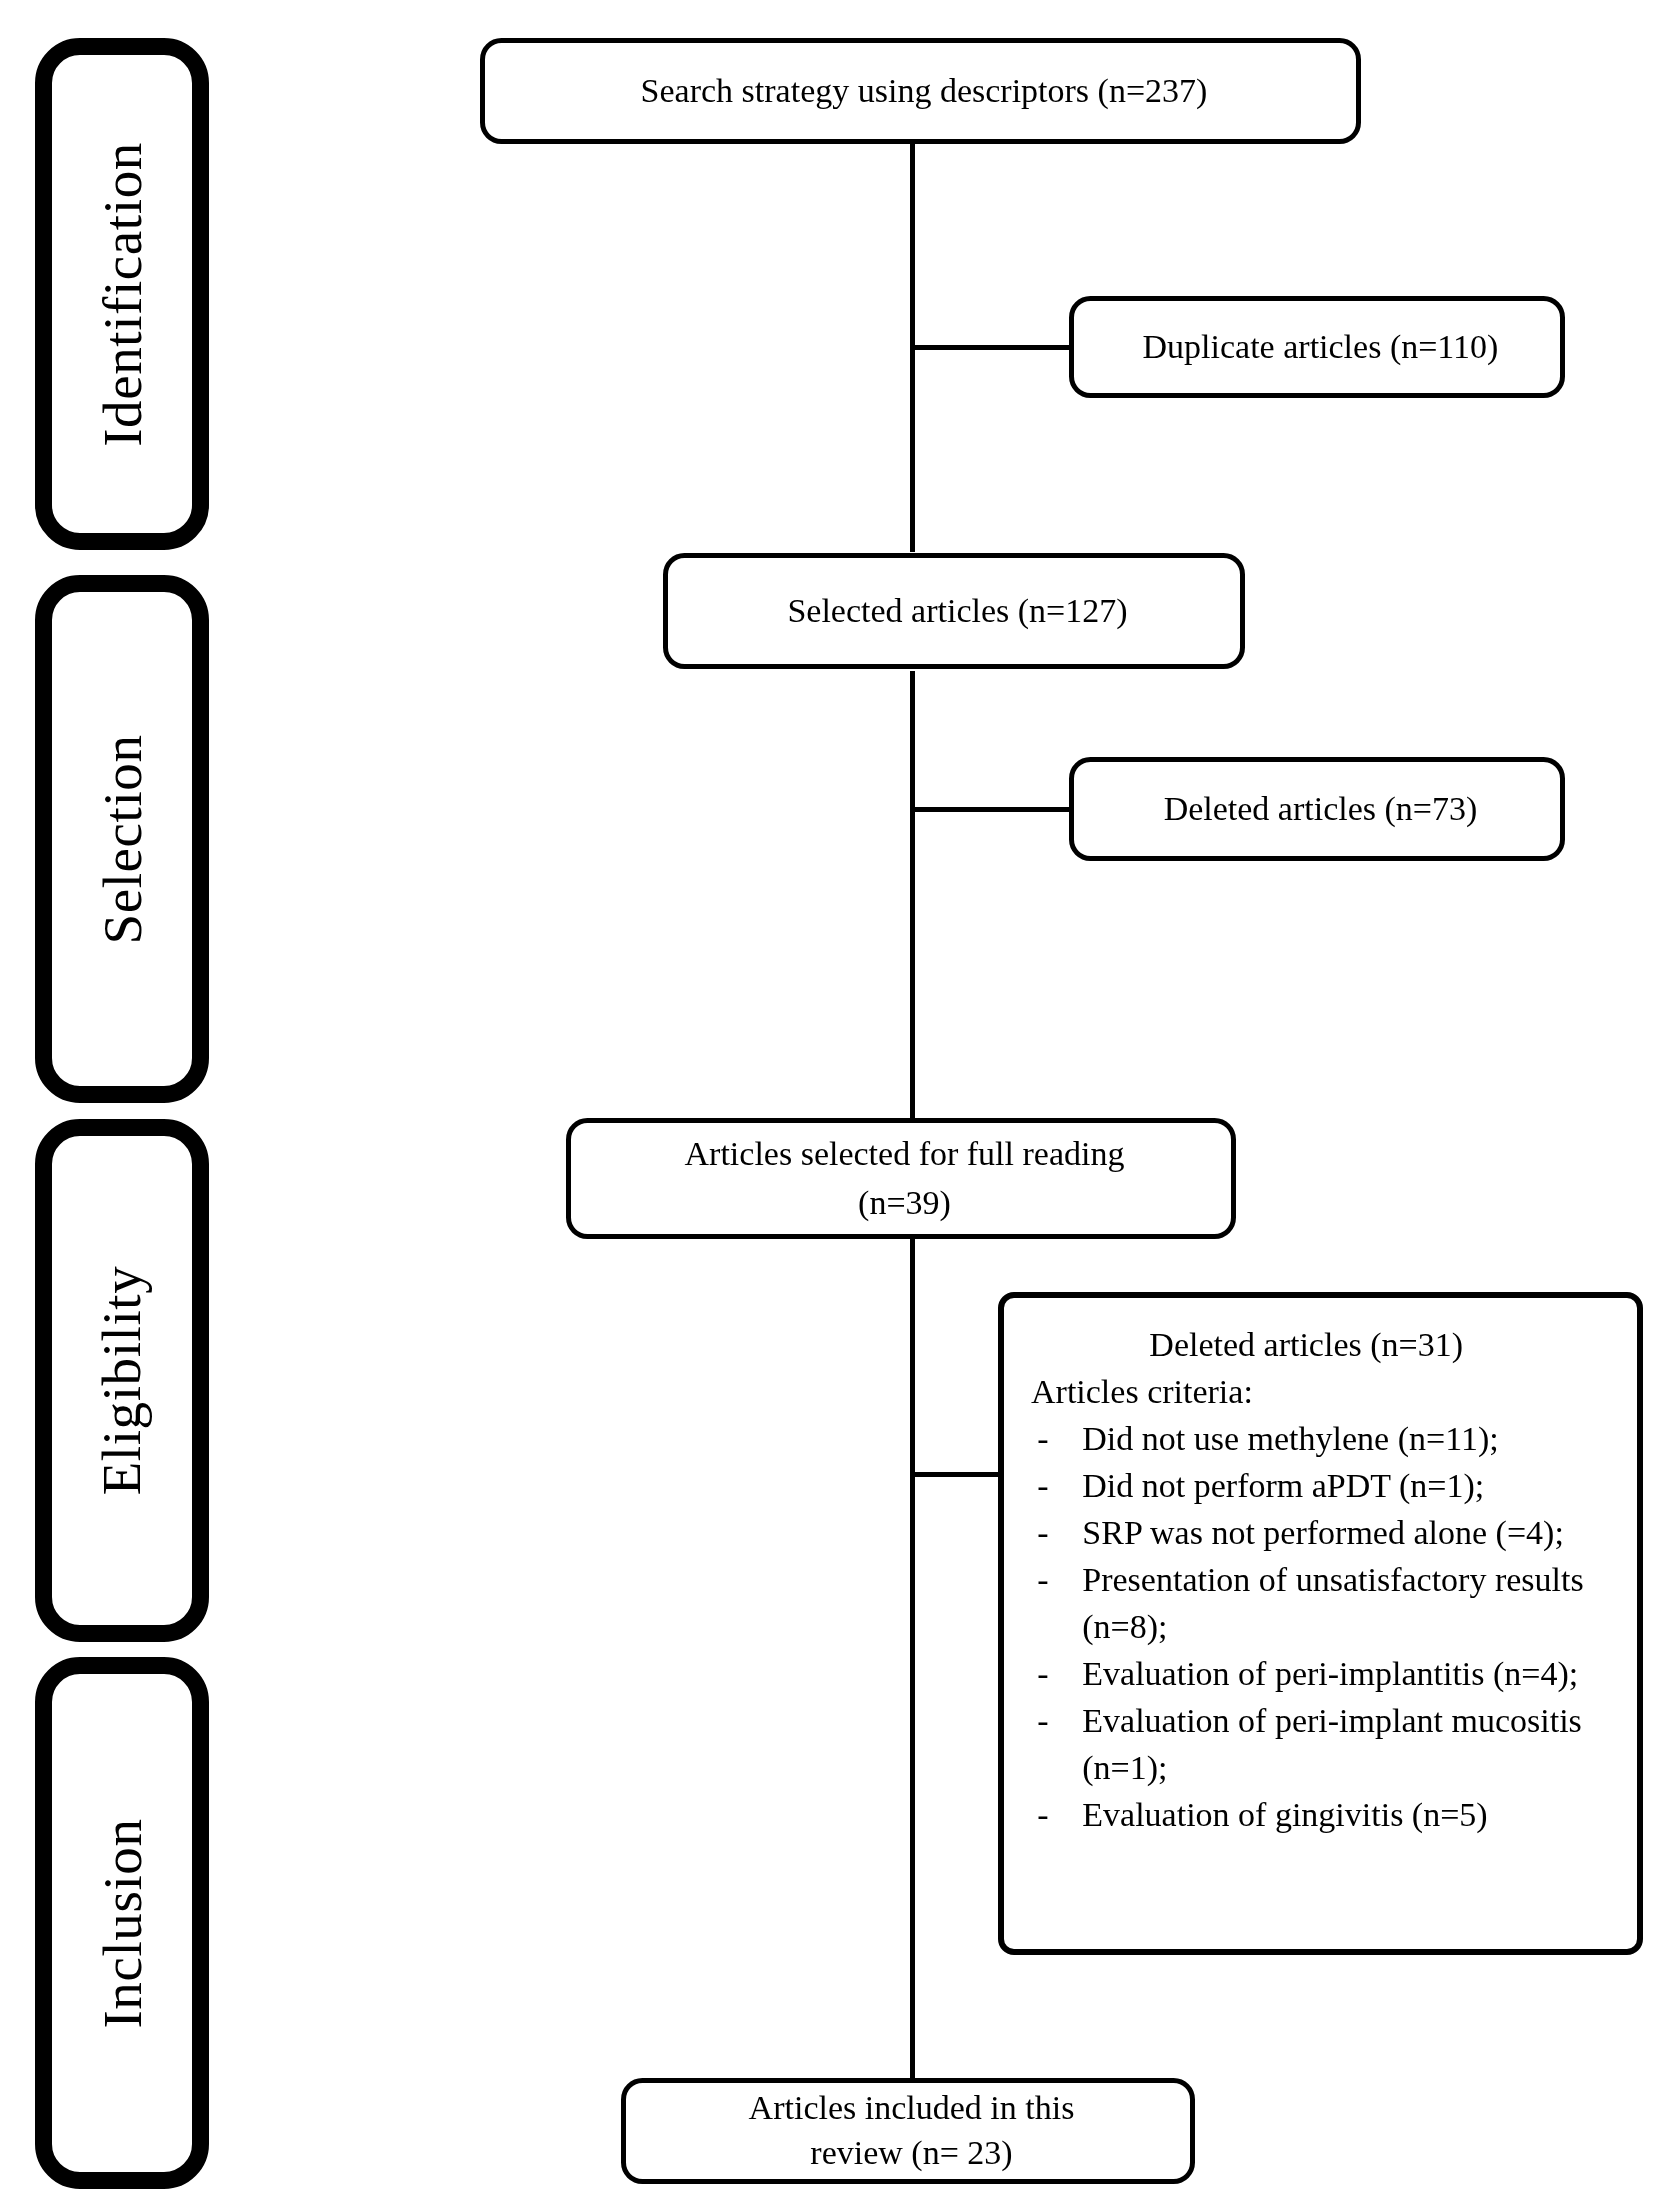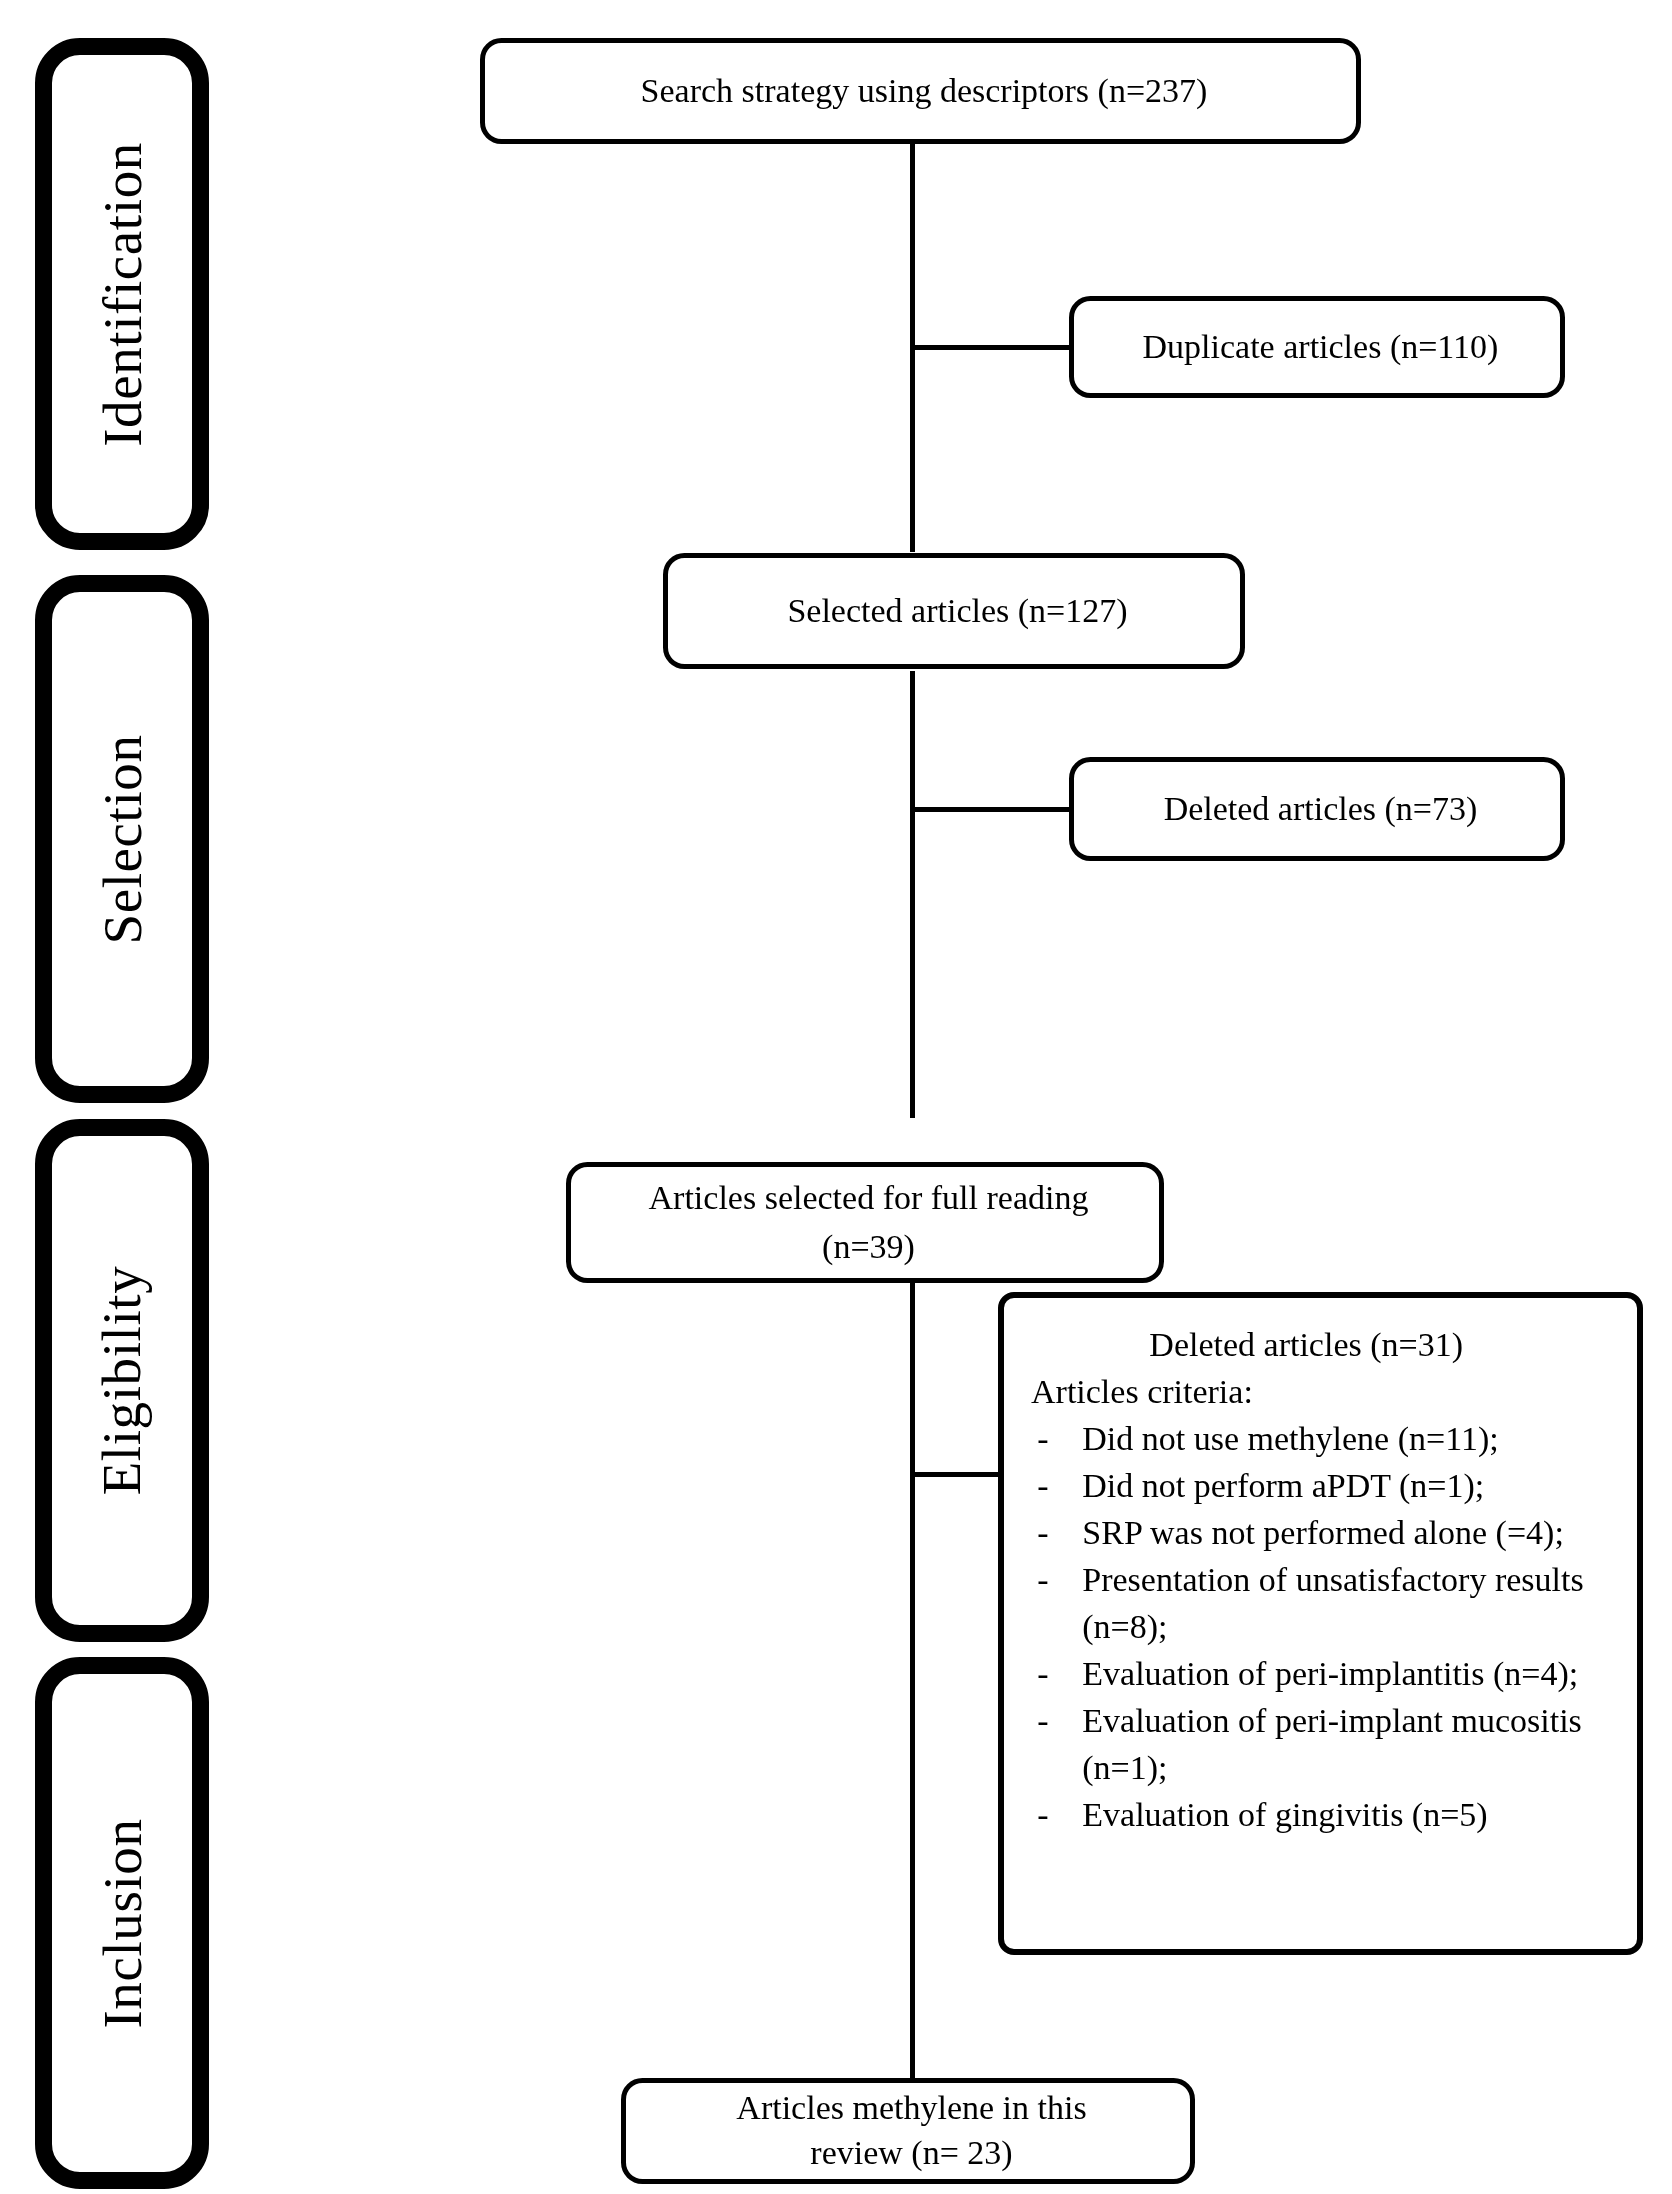--- a/index.html
+++ b/index.html
@@ -93,21 +93,21 @@
   </div>
 
   <div class="fbox" style="left:621px;top:553px;width:582px;height:116px;margin-left:42px;">
     <span>Selected articles (n=127)</span>
   </div>
 
   <div class="fbox" style="left:1069px;top:757px;width:496px;height:104px;">
     <span>Deleted articles (n=73)</span>
   </div>
 
-  <div class="fbox" style="left:566px;top:1118px;width:598px;height:121px;margin-top:44px;">
+  <div class="fbox" style="left:566px;top:1118px;width:670px;height:121px;">
     <span>Articles selected for full reading</span>
     <span>(n=39)</span>
   </div>
 
   <div class="excl" style="left:998px;top:1276px;width:645px;height:663px;">
     <div class="title">Deleted articles (n=31)</div>
     <div class="subtitle">Articles criteria:</div>
     <div class="row">
       <span class="dash">-</span>
       <span class="itext">Did not use methylene (n=11);</span>
@@ -132,18 +132,18 @@
       <span class="dash">-</span>
       <span class="itext">Evaluation of peri-implant mucositis (n=1);</span>
     </div>
     <div class="row">
       <span class="dash">-</span>
       <span class="itext">Evaluation of gingivitis (n=5)</span>
     </div>
   </div>
 
   <div class="fbox" style="left:621px;top:2078px;width:574px;height:106px;line-height:1.32;">
-    <span>Articles methylene in this</span>
+    <span>Articles included in this</span>
     <span>review (n= 23)</span>
   </div>
 
 </div>
 
 
 </body></html>

